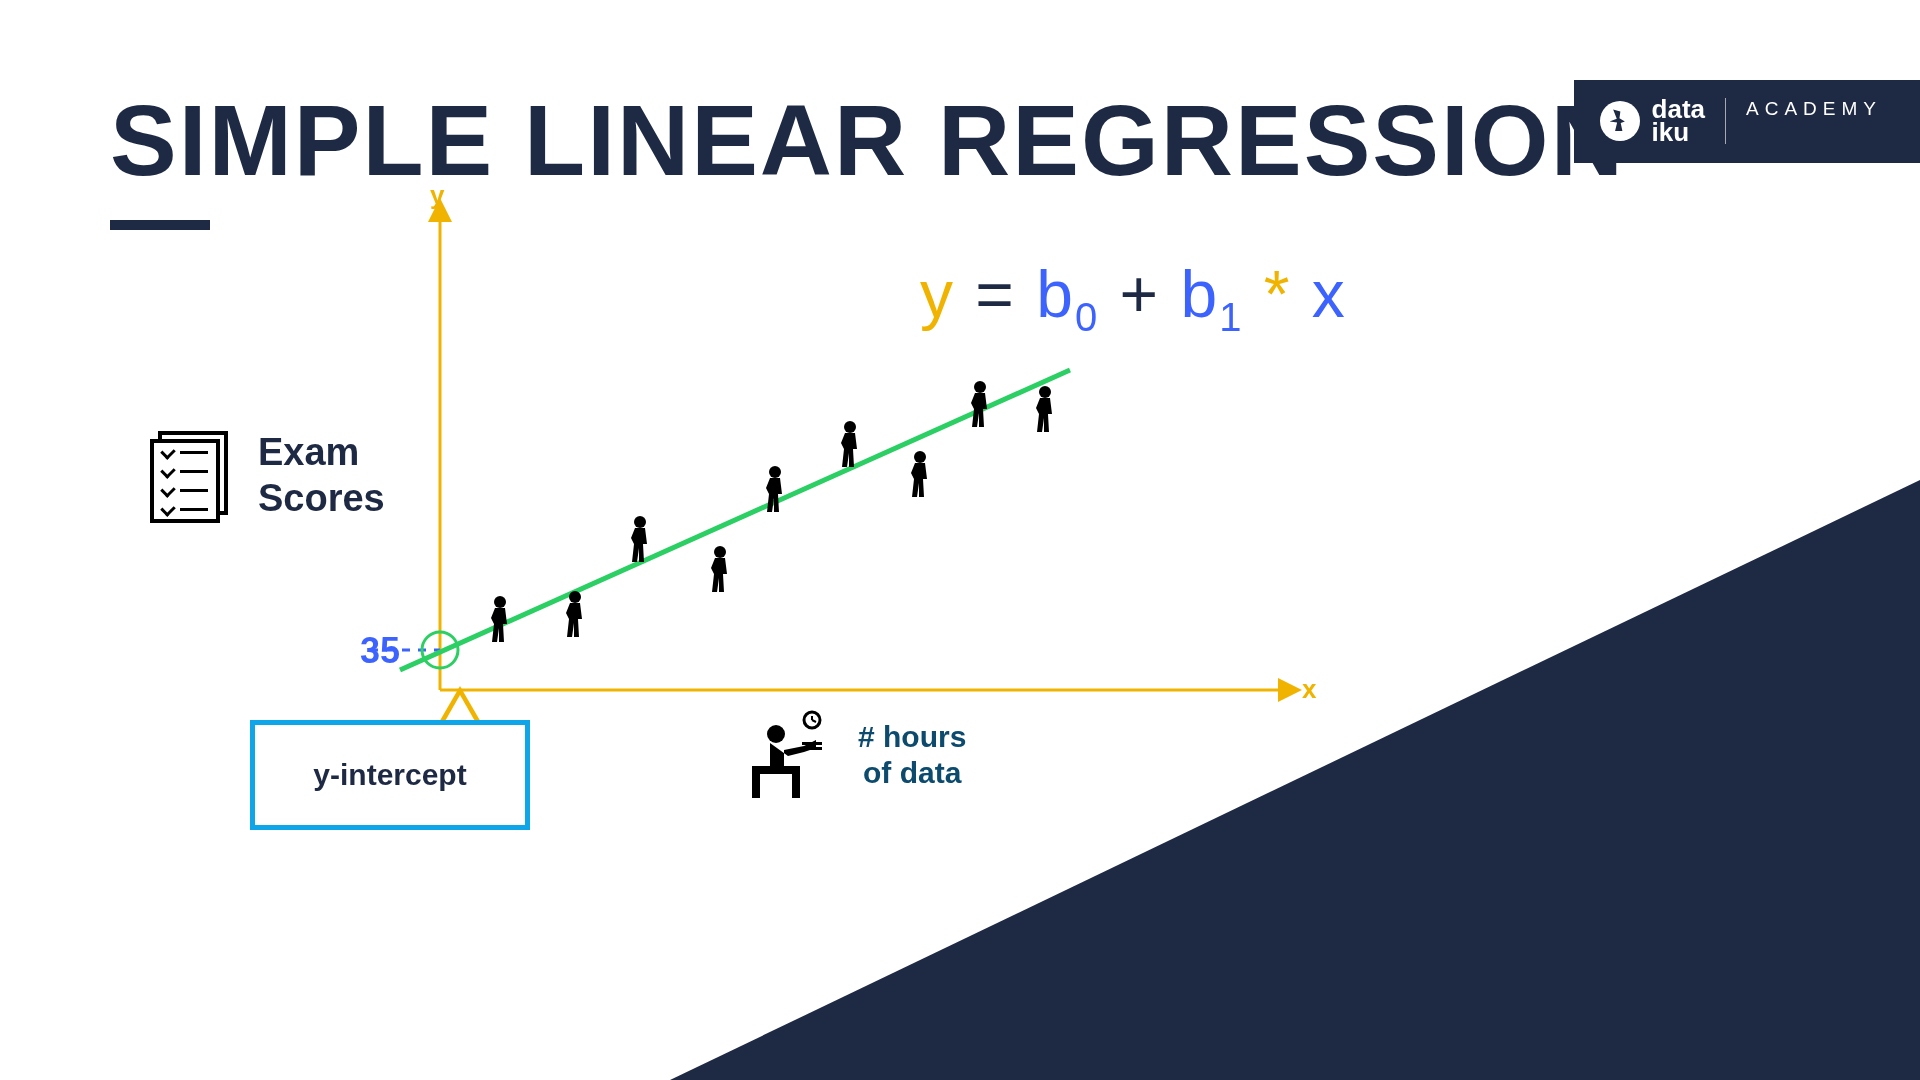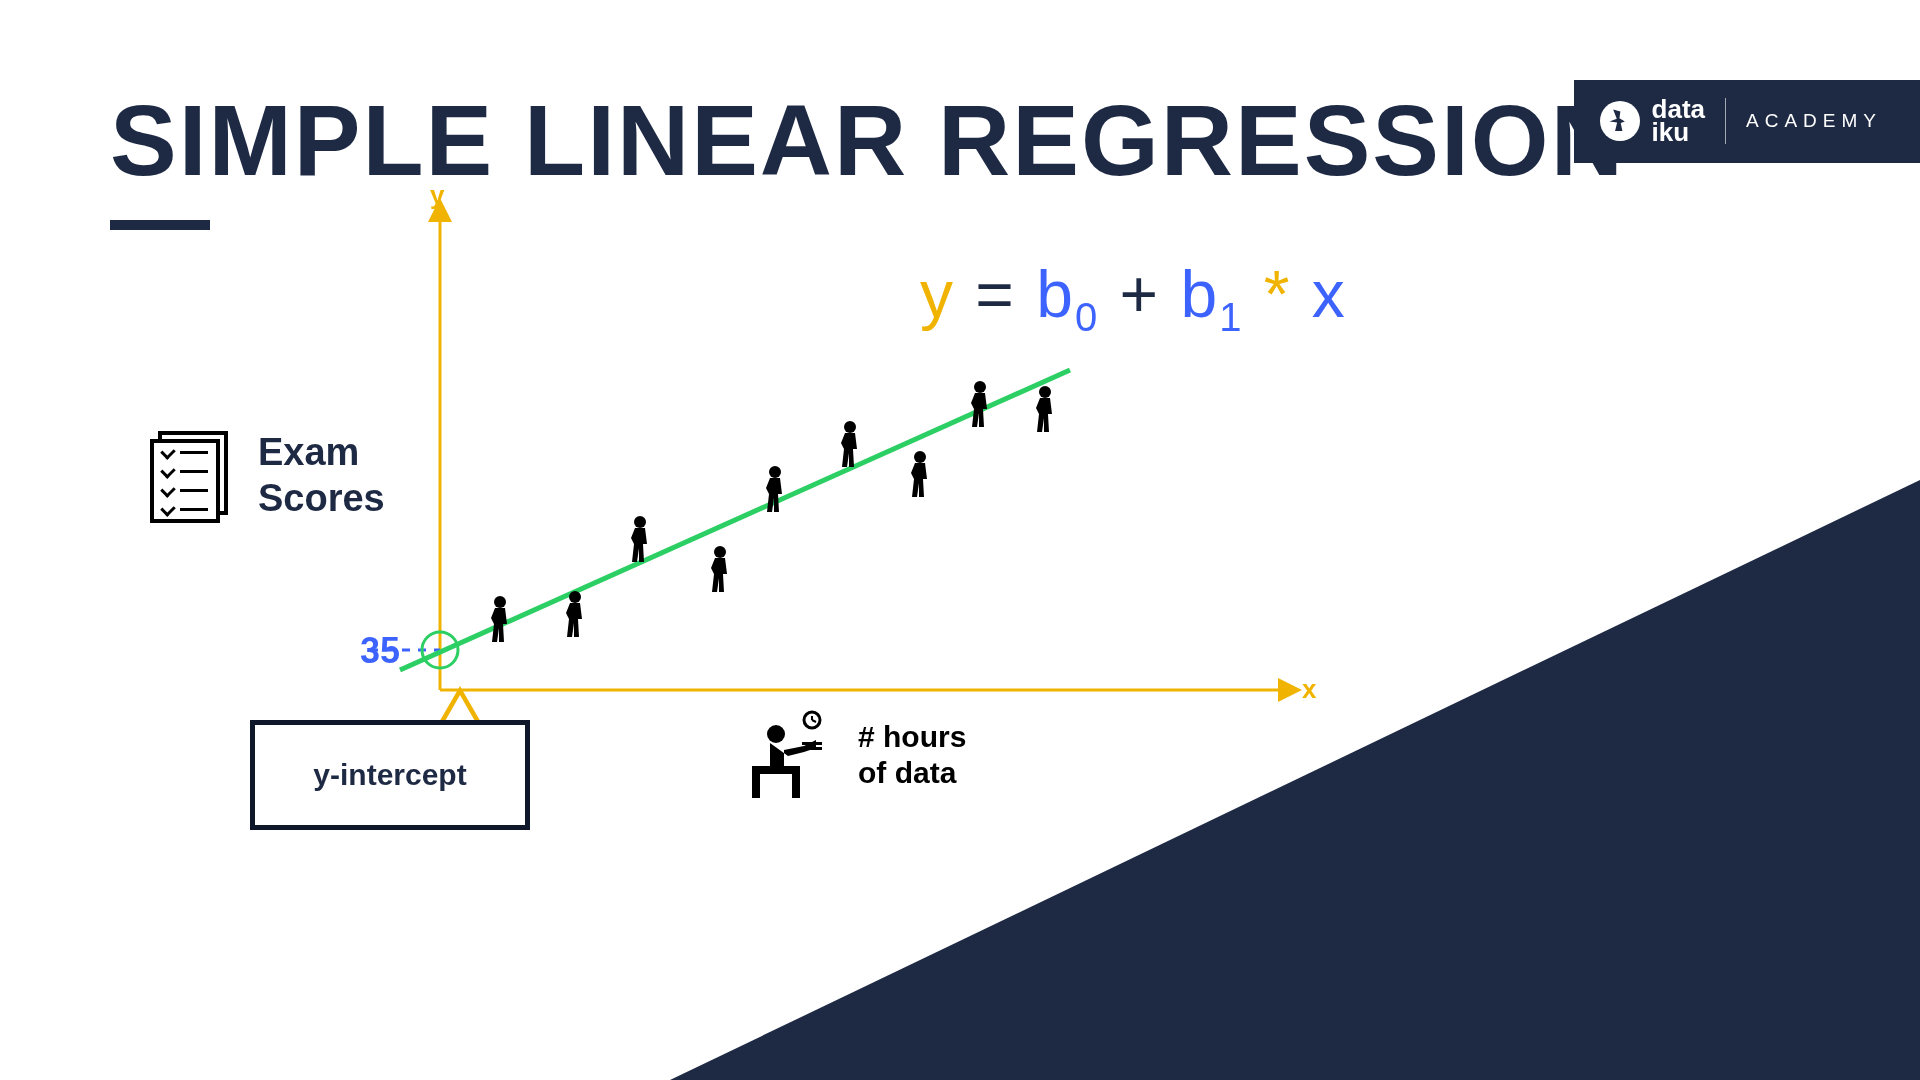--- a/index.html
+++ b/index.html
@@ -4,21 +4,21 @@
 <style>
   * { margin: 0; padding: 0; box-sizing: border-box; }
   body { width: 1920px; height: 1080px; font-family: Arial, Helvetica, sans-serif; background: #fff; overflow: hidden; position: relative; }
 
   
   .title-block { position: absolute; left: 110px; top: 90px; }
   .title-text  { font-size: 100px; font-weight: 900; letter-spacing: 2px; color: #1e2a44; line-height: 1; }
   .title-rule  { width: 100px; height: 10px; background: #1e2a44; margin-top: 30px; }
 
   .brand-badge   { position: absolute; right: 0; top: 80px; background: #1e2a44; color: #fff;
-                   display: flex; align-items: center; padding: 18px 38px 18px 26px; gap: 20px; }
+                   display: flex; align-items: flex-start; padding: 18px 38px 18px 26px; gap: 20px; }
   .brand-logo    { display: flex; align-items: center; gap: 12px; }
   .brand-circle  { width: 40px; height: 40px; border-radius: 50%; background: #fff; position: relative; }
   .brand-circle::after { content: ""; position: absolute; left: 10px; top: 8px; width: 18px; height: 22px;
                          background: #1e2a44; clip-path: polygon(20% 0,60% 10%,55% 40%,85% 55%,62% 62%,72% 100%,30% 100%,42% 60%,0 55%,40% 42%); }
   .brand-word    { font-weight: 900; font-size: 26px; line-height: 0.9; }
   .brand-sep     { width: 1px; height: 46px; background: rgba(255,255,255,.6); }
   .brand-academy { font-size: 19px; letter-spacing: 6px; font-weight: 400; }
 
   
   .corner-wedge { position: absolute; right: 0; bottom: 0; width: 1250px; height: 600px; background: #1e2a44;
@@ -34,30 +34,30 @@
   .clip-icon  { width: 80px; height: 90px; position: relative; }
   .clip-back  { position: absolute; left: 8px; top: 0; width: 70px; height: 84px; border: 4px solid #000; background: #fff; }
   .clip-front { position: absolute; left: 0; top: 8px; width: 70px; height: 84px; border: 4px solid #000; background: #fff;
                 display: flex; flex-direction: column; justify-content: center; gap: 9px; padding: 8px 8px; }
   .clip-row   { display: flex; align-items: center; gap: 6px; }
   .clip-tick  { width: 12px; height: 10px; border-left: 3px solid #000; border-bottom: 3px solid #000; transform: rotate(-45deg); }
   .clip-line  { flex: 1; height: 3px; background: #000; }
 
   
   .intercept-val  { position: absolute; left: 360px; top: 630px; color: #3d63ff; font-weight: 800; font-size: 36px; }
-  .intercept-box  { position: absolute; left: 250px; top: 720px; width: 280px; height: 110px; border: 5px solid #0f172a;
+  .intercept-box  { position: absolute; left: 250px; top: 720px; width: 280px; height: 110px; border: 5px solid #0ea5e9;
                     display: flex; align-items: center; justify-content: center; font-size: 30px; font-weight: 800; color: #1e2a44; background: #fff; }
   .intercept-tip  { position: absolute; left: 438px; top: 686px; width: 0; height: 0;
                     border-left: 22px solid transparent; border-right: 22px solid transparent; border-bottom: 38px solid #f0b400; }
   .intercept-tip::after { content: ""; position: absolute; left: -16px; top: 9px; width: 0; height: 0;
                           border-left: 16px solid transparent; border-right: 16px solid transparent; border-bottom: 28px solid #fff; }
 
   
   .xside      { position: absolute; left: 740px; top: 710px; display: flex; align-items: center; gap: 28px; }
-  .xside-text { font-size: 30px; font-weight: 800; color: #000000; line-height: 1.2; }
+  .xside-text { font-size: 30px; font-weight: 800; color: #0c4a6e; line-height: 1.2; text-align: center; }
 
   
   .equation { position: absolute; left: 920px; top: 232px; font-size: 66px; font-weight: 400; letter-spacing: 2px; margin-top: 24px; }
   .eq-y     { color: #f0b400; }
   .eq-dark  { color: #1e2a44; }
   .eq-blue  { color: #3d63ff; }
   .eq-sub   { font-size: 40px; vertical-align: sub; }
 
   
   .fig { fill: #000; }

